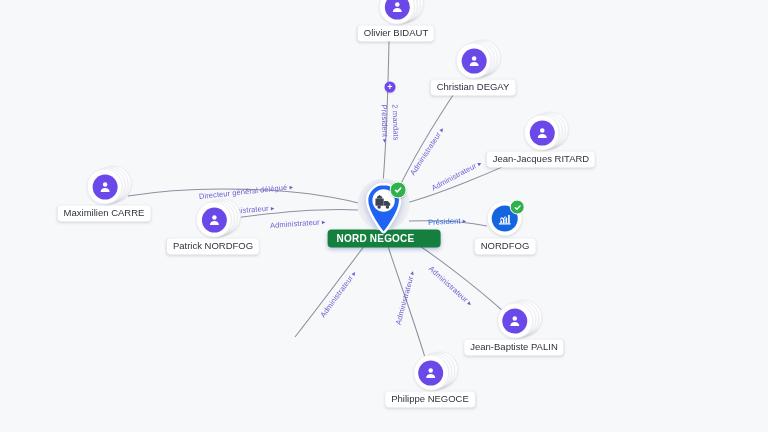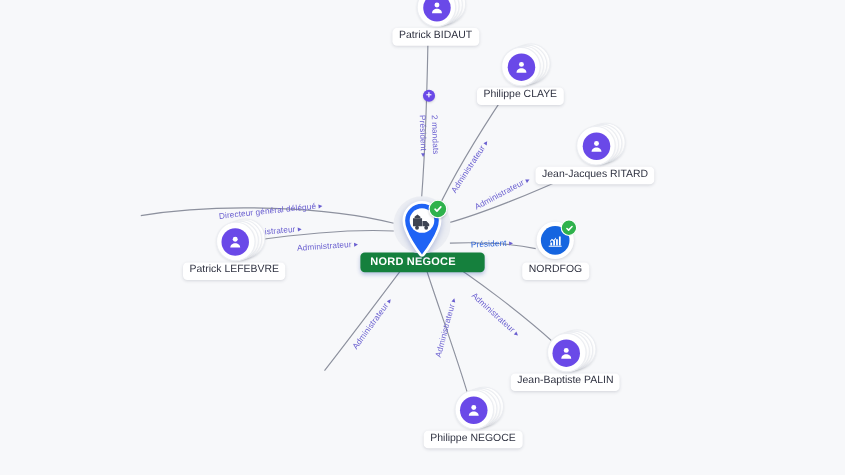--- a/index.html
+++ b/index.html
@@ -204,40 +204,40 @@
           <i></i>
         <i class="front">
           <span class="avatar">
             <svg viewBox="0 0 24 24" fill="#ffffff">
                 <circle cx="12" cy="8" r="3.6"></circle>
                 <path d="M4.8 20c0-4.1 3.3-6.4 7.2-6.4s7.2 2.3 7.2 6.4z"></path>
               </svg>
           </span>
         </i>
       </div>
-      <div class="plabel">Patrick BIDAUT</div>
+      <div class="plabel">Olivier BIDAUT</div>
     </div>
   </div>
 
   <div class="node" style="left:473px;top:69px;">
     <div class="node-hit">
       <div class="stack">
         <i></i>
           <i></i>
           <i></i>
         <i class="front">
           <span class="avatar">
             <svg viewBox="0 0 24 24" fill="#ffffff">
                 <circle cx="12" cy="8" r="3.6"></circle>
                 <path d="M4.8 20c0-4.1 3.3-6.4 7.2-6.4s7.2 2.3 7.2 6.4z"></path>
               </svg>
           </span>
         </i>
       </div>
-      <div class="plabel">Philippe CLAYE</div>
+      <div class="plabel">Christian DEGAY</div>
     </div>
   </div>
 
   <div class="node" style="left:541px;top:141px;">
     <div class="node-hit">
       <div class="stack">
         <i></i>
           <i></i>
           <i></i>
         <i class="front">
@@ -246,37 +246,55 @@
                 <circle cx="12" cy="8" r="3.6"></circle>
                 <path d="M4.8 20c0-4.1 3.3-6.4 7.2-6.4s7.2 2.3 7.2 6.4z"></path>
               </svg>
           </span>
         </i>
       </div>
       <div class="plabel">Jean-Jacques RITARD</div>
     </div>
   </div>
 
+  <div class="node" style="left:104px;top:195px;">
+    <div class="node-hit">
+      <div class="stack">
+        <i></i>
+          <i></i>
+          <i></i>
+        <i class="front">
+          <span class="avatar">
+            <svg viewBox="0 0 24 24" fill="#ffffff">
+                <circle cx="12" cy="8" r="3.6"></circle>
+                <path d="M4.8 20c0-4.1 3.3-6.4 7.2-6.4s7.2 2.3 7.2 6.4z"></path>
+              </svg>
+          </span>
+        </i>
+      </div>
+      <div class="plabel">Maximilien CARRE</div>
+    </div>
+  </div>
 
   <div class="node" style="left:213px;top:228px;">
     <div class="node-hit">
       <div class="stack">
         <i></i>
           <i></i>
           <i></i>
         <i class="front">
           <span class="avatar">
             <svg viewBox="0 0 24 24" fill="#ffffff">
                 <circle cx="12" cy="8" r="3.6"></circle>
                 <path d="M4.8 20c0-4.1 3.3-6.4 7.2-6.4s7.2 2.3 7.2 6.4z"></path>
               </svg>
           </span>
         </i>
       </div>
-      <div class="plabel">Patrick LEFEBVRE</div>
+      <div class="plabel">Patrick NORDFOG</div>
     </div>
   </div>
 
 
   <div class="node" style="left:430px;top:381px;">
     <div class="node-hit">
       <div class="stack">
         <i></i>
           <i></i>
           <i></i>

